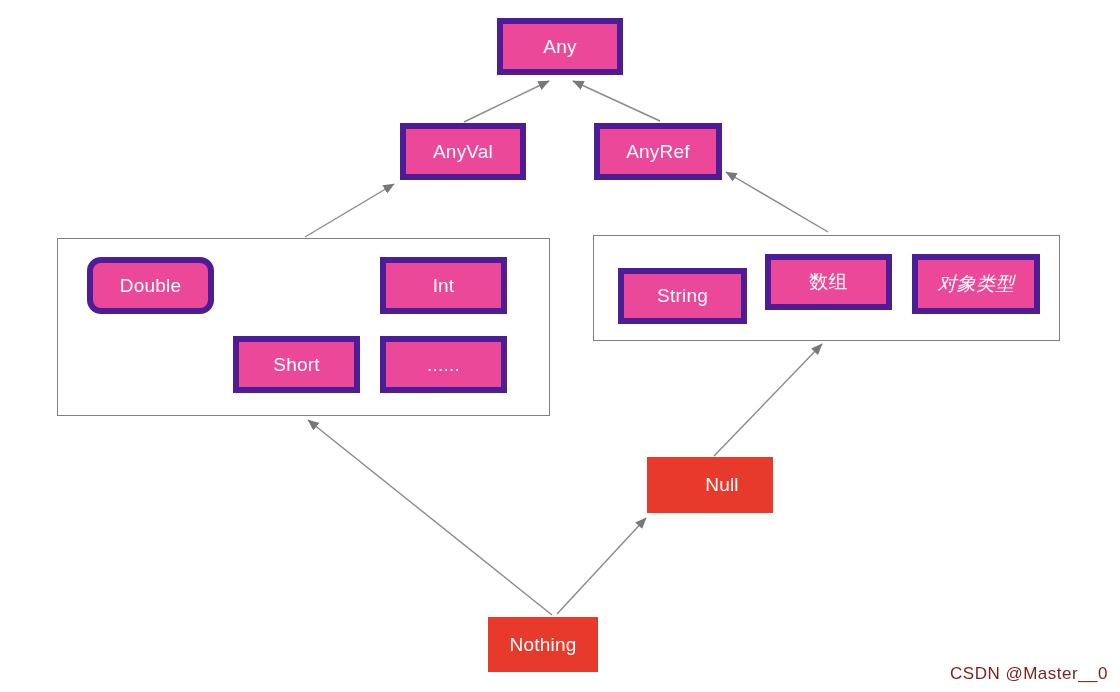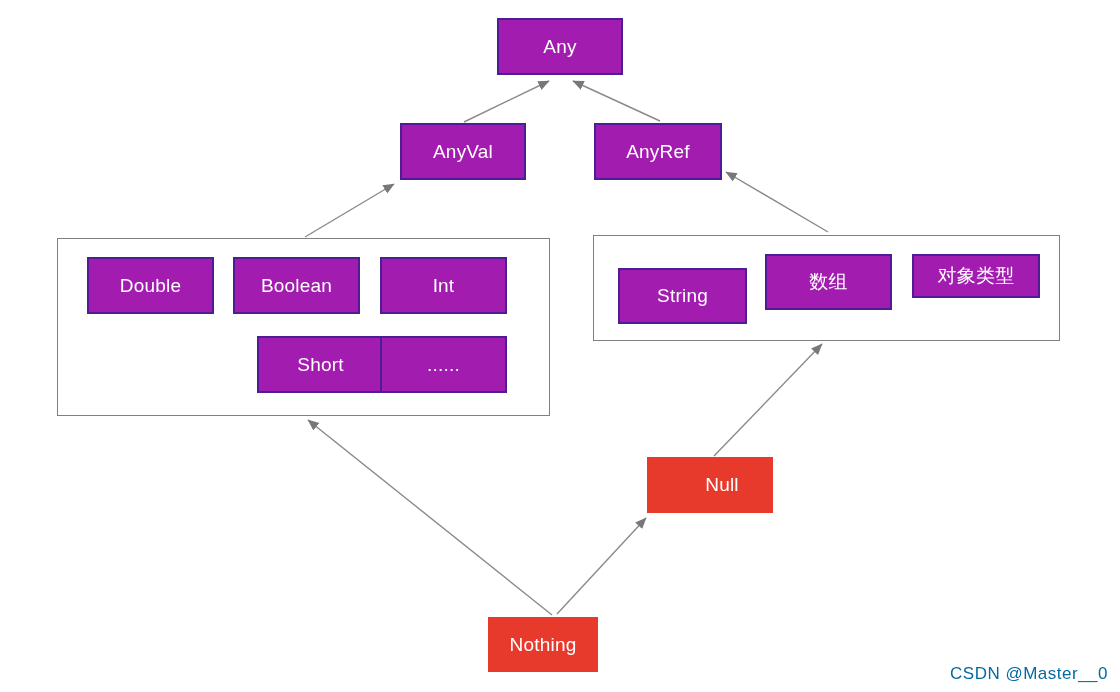--- a/index.html
+++ b/index.html
@@ -13,22 +13,22 @@
   .node{
     position:absolute;
     display:flex;align-items:center;justify-content:center;
     color:#ffffff;
     font-size:19px;
     letter-spacing:0.2px;
     box-sizing:border-box;
     user-select:none;
   }
   .blue{
-    background:#a21caf;
-    border:2px solid #4c1d95;
+    background:#ec4899;
+    border:6px solid #4c1d95;
   }
   .red{
     background:#e8392d;
     border:none;
   }
   .group{
     position:absolute;
     box-sizing:border-box;
     border:1px solid #808080;
     background:transparent;
@@ -38,21 +38,21 @@
     pointer-events:none;
   }
   #arrow-layer line{
     stroke:#8a8a8a;
     stroke-width:1.4;
   }
   .watermark{
     position:absolute;
     right:12px;bottom:8px;
     font-size:17px;
-    color:#0369a1;
+    color:#7f1d1d;
     letter-spacing:0.5px;
   }
 </style>
 </head>
 <body>
 
 <div id="canvas">
 
   <svg id="arrow-layer">
     <defs>
@@ -69,28 +69,27 @@
     <line x1="714" y1="456" x2="822" y2="344" marker-end="url(#ah)"></line>
   </svg>
 
   <div class="group" style="left:57px;top:238px;width:493px;height:178px;"></div>
   <div class="group" style="left:593px;top:235px;width:467px;height:106px;"></div>
 
   <div class="node blue" style="left:497px;top:18px;width:126px;height:57px;">Any</div>
   <div class="node blue" style="left:594px;top:123px;width:128px;height:57px;">AnyRef</div>
   <div class="node blue" style="left:400px;top:123px;width:126px;height:57px;">AnyVal</div>
 
-  <div class="node blue" style="left:87px;top:257px;width:127px;height:57px;">Double</div>
-  <div class="node blue" style="left:233px;top:257px;width:127px;height:57px;">Boolean</div>
+  <div class="node blue" style="left:87px;top:257px;width:127px;height:57px;border-radius:14px;">Double</div>
   <div class="node blue" style="left:380px;top:257px;width:127px;height:57px;">Int</div>
-  <div class="node blue" style="left:233px;top:336px;width:127px;height:57px;margin-left:24px;">Short</div>
+  <div class="node blue" style="left:233px;top:336px;width:127px;height:57px;">Short</div>
   <div class="node blue" style="left:380px;top:336px;width:127px;height:57px;">......</div>
 
   <div class="node blue" style="left:618px;top:268px;width:129px;height:56px;">String</div>
   <div class="node blue" style="left:765px;top:254px;width:127px;height:56px;">数组</div>
-  <div class="node blue" style="left:912px;top:254px;width:128px;height:44px;">对象类型</div>
+  <div class="node blue" style="left:912px;top:254px;width:128px;height:60px;font-style:italic;">对象类型</div>
 
   <div class="node red" style="left:647px;top:457px;width:126px;height:56px;padding-left:24px;">Null</div>
   <div class="node red" style="left:488px;top:617px;width:110px;height:55px;">Nothing</div>
 
   <div class="watermark">CSDN @Master__0</div>
 
 </div>
 
 </body></html>

